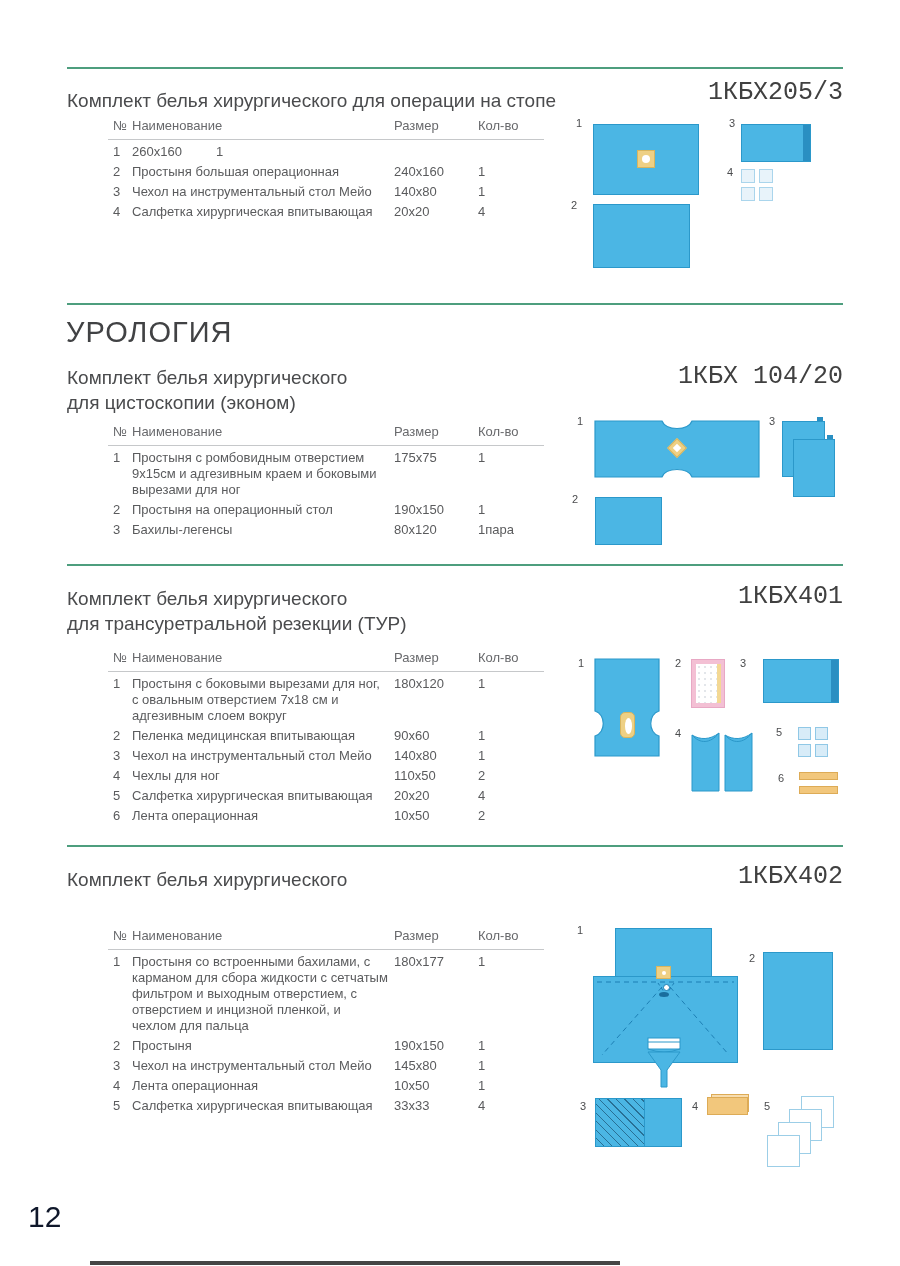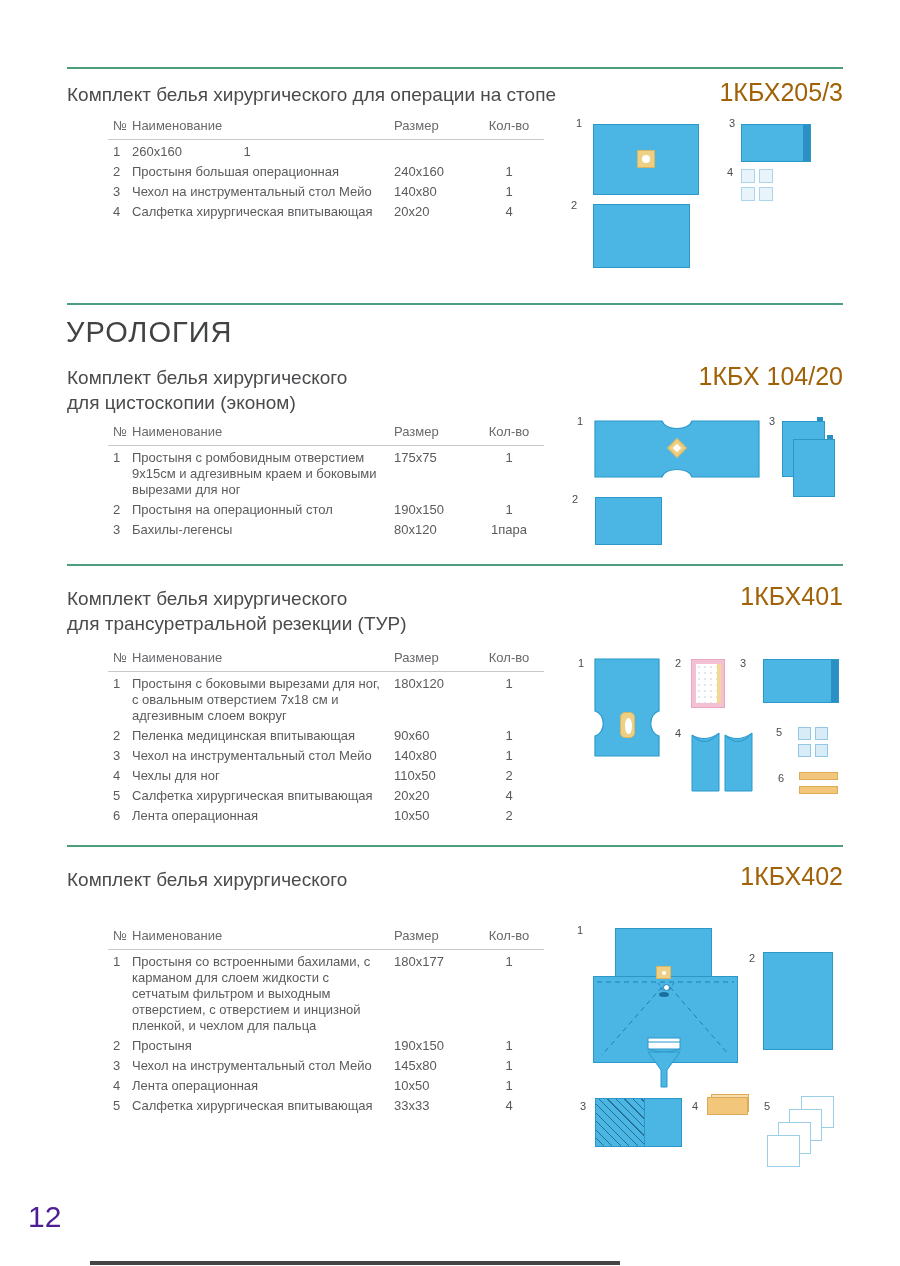--- a/index.html
+++ b/index.html
@@ -3,31 +3,31 @@
 <meta charset="utf-8">
 <style>
   html,body{margin:0;padding:0;background:#ffffff;}
   .page{
     position:relative;width:900px;height:1266px;background:#ffffff;overflow:hidden;
     font-family:"Liberation Sans","DejaVu Sans",sans-serif;color:#5a5b5d;
   }
   .rule{position:absolute;left:67px;width:776px;height:2px;background:var(--divider-green,#4e9e7e);}
   .cat-heading{position:absolute;left:66px;font-size:29px;letter-spacing:1px;color:#414244;}
   .sec-title{position:absolute;left:67px;font-size:19px;line-height:25px;color:#4a4b4d;white-space:nowrap;}
-  .sec-code{position:absolute;right:57px;font-size:25px;color:#a16207;text-align:right;}
-  .page-num{position:absolute;left:28px;top:1200px;font-size:30px;color:#4c1d95;}
+  .sec-code{position:absolute;right:57px;font-size:25px;color:#404040;text-align:right;font-family:Liberation Mono, monospace;}
+  .page-num{position:absolute;left:28px;top:1200px;font-size:30px;color:#0f172a;}
 
   
   .tbl{position:absolute;left:108px;width:436px;font-size:13px;line-height:16px;color:#5a5b5d;}
   .t-head{display:flex;align-items:flex-end;padding-bottom:5px;border-bottom:1px solid #c6c8ca;color:#68696c;}
   .t-row{display:flex;align-items:flex-start;padding-top:4px;}
   .c-num{width:24px;flex:none;padding-left:5px;box-sizing:border-box;}
   .c-name{width:262px;flex:none;padding-right:6px;box-sizing:border-box;}
   .c-size{width:84px;flex:none;text-align:left;}
-  .c-qty{width:62px;flex:none;text-align:center;}
+  .c-qty{width:62px;flex:none;}
 
   
   .diag{position:absolute;left:0;top:0;width:900px;height:1266px;pointer-events:none;}
   .diag > *{position:absolute;}
   .dlbl{font-size:11px;color:#4b4c4e;}
   .blue{background:var(--drape-blue,#4bb6e4);border:1px solid var(--drape-border,#2b98ca);box-sizing:border-box;}
   .band{position:absolute;right:0;top:0;bottom:0;width:7px;background:#2a8fc2;}
   .patch{background:var(--accent-yellow,#eed084);border:1px solid var(--accent-yellow-border,#d8b55e);box-sizing:border-box;}
   .nap{background:#e8f3fa;border:1px solid #aad5ec;box-sizing:border-box;}
   .nap2{background:#d8ecf8;border:1px solid #90c8e6;box-sizing:border-box;}
@@ -35,21 +35,21 @@
   .strip{background:var(--accent-orange,#f2c77c);border:1px solid var(--accent-orange-border,#ddab56);box-sizing:border-box;}
   .white-sq{background:#ffffff;border:1px solid #9ccee7;box-sizing:border-box;}
   .scan-bar{position:absolute;background:#454545;}
 </style>
 </head>
 <body>
 
 <div class="page">
 
   <div class="rule" style="top:67px"></div>
-  <div class="sec-title" style="top:82px">Комплект белья хирургического для операции на стопе</div>
+  <div class="sec-title" style="top:88px">Комплект белья хирургического для операции на стопе</div>
   <div class="sec-code" style="top:78px">1КБХ205/3</div>
   <div class="tbl" style="top:118px">
       <div class="t-head">
         <span class="c-num">№</span>
         <span class="c-name">Наименование</span>
         <span class="c-size">Размер</span>
         <span class="c-qty">Кол-во</span>
       </div>
       <div class="t-row">
         <span class="c-num">1</span>
@@ -249,21 +249,21 @@
   <div class="sec-code" style="top:862px">1КБХ402</div>
   <div class="tbl" style="top:928px">
       <div class="t-head">
         <span class="c-num">№</span>
         <span class="c-name">Наименование</span>
         <span class="c-size">Размер</span>
         <span class="c-qty">Кол-во</span>
       </div>
       <div class="t-row">
         <span class="c-num">1</span>
-        <span class="c-name">Простыня со встроенными бахилами, с карманом для слоем жидкости с сетчатым фильтром и выходным отверстием, с отверстием и инцизной пленкой, и чехлом для пальца</span>
+        <span class="c-name">Простыня со встроенными бахилами, с карманом для сбора жидкости с сетчатым фильтром и выходным отверстием, с отверстием и инцизной пленкой, и чехлом для пальца</span>
         <span class="c-size">180x177</span>
         <span class="c-qty">1</span>
       </div>
       <div class="t-row">
         <span class="c-num">2</span>
         <span class="c-name">Простыня</span>
         <span class="c-size">190x150</span>
         <span class="c-qty">1</span>
       </div>
       <div class="t-row">

